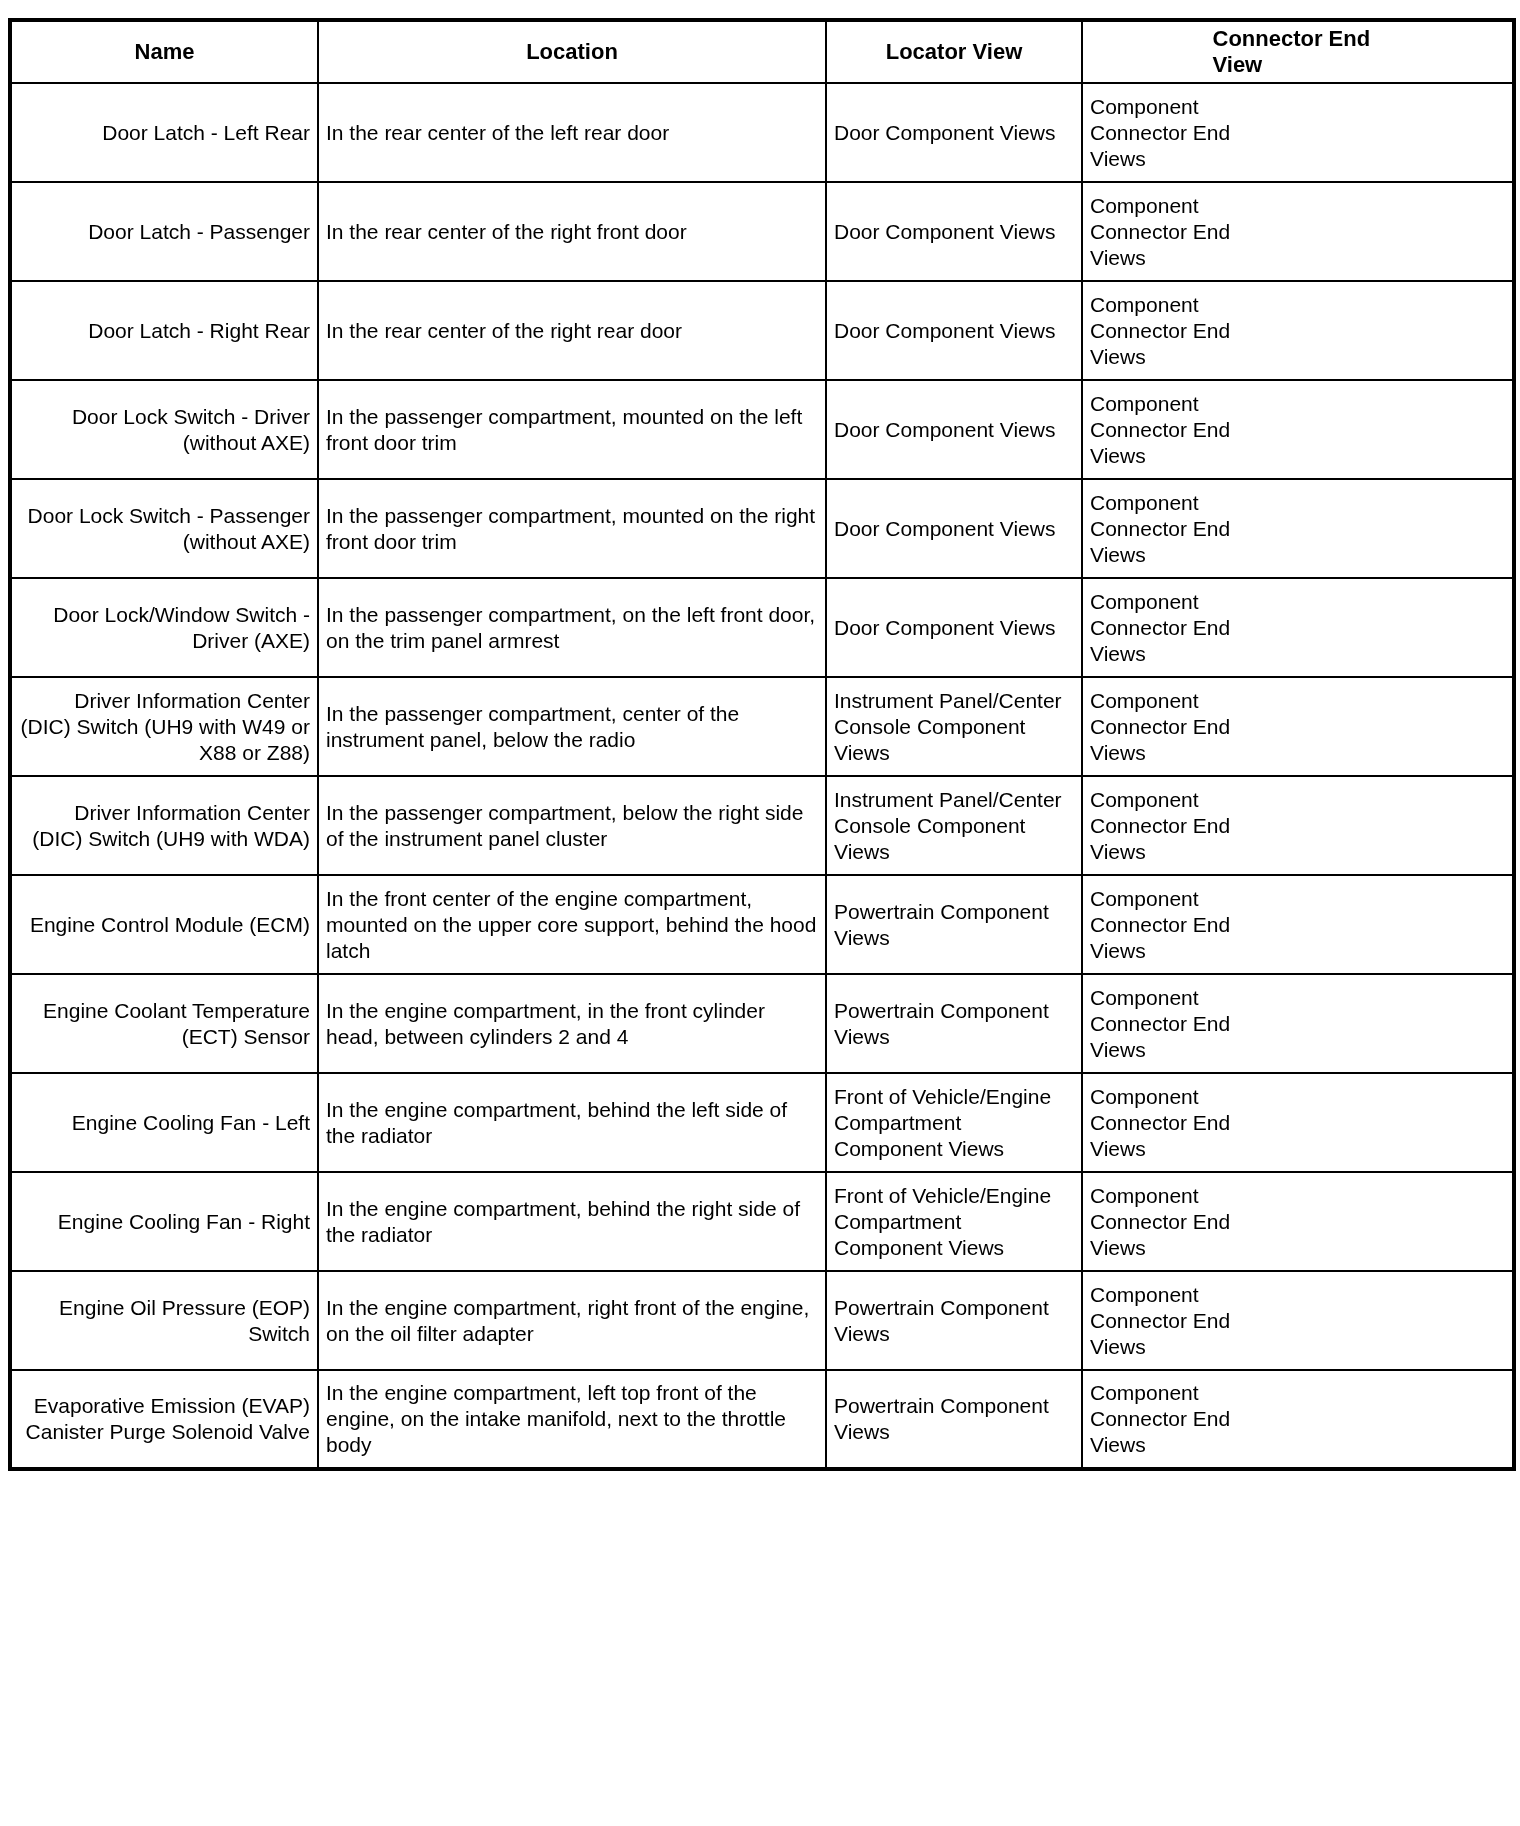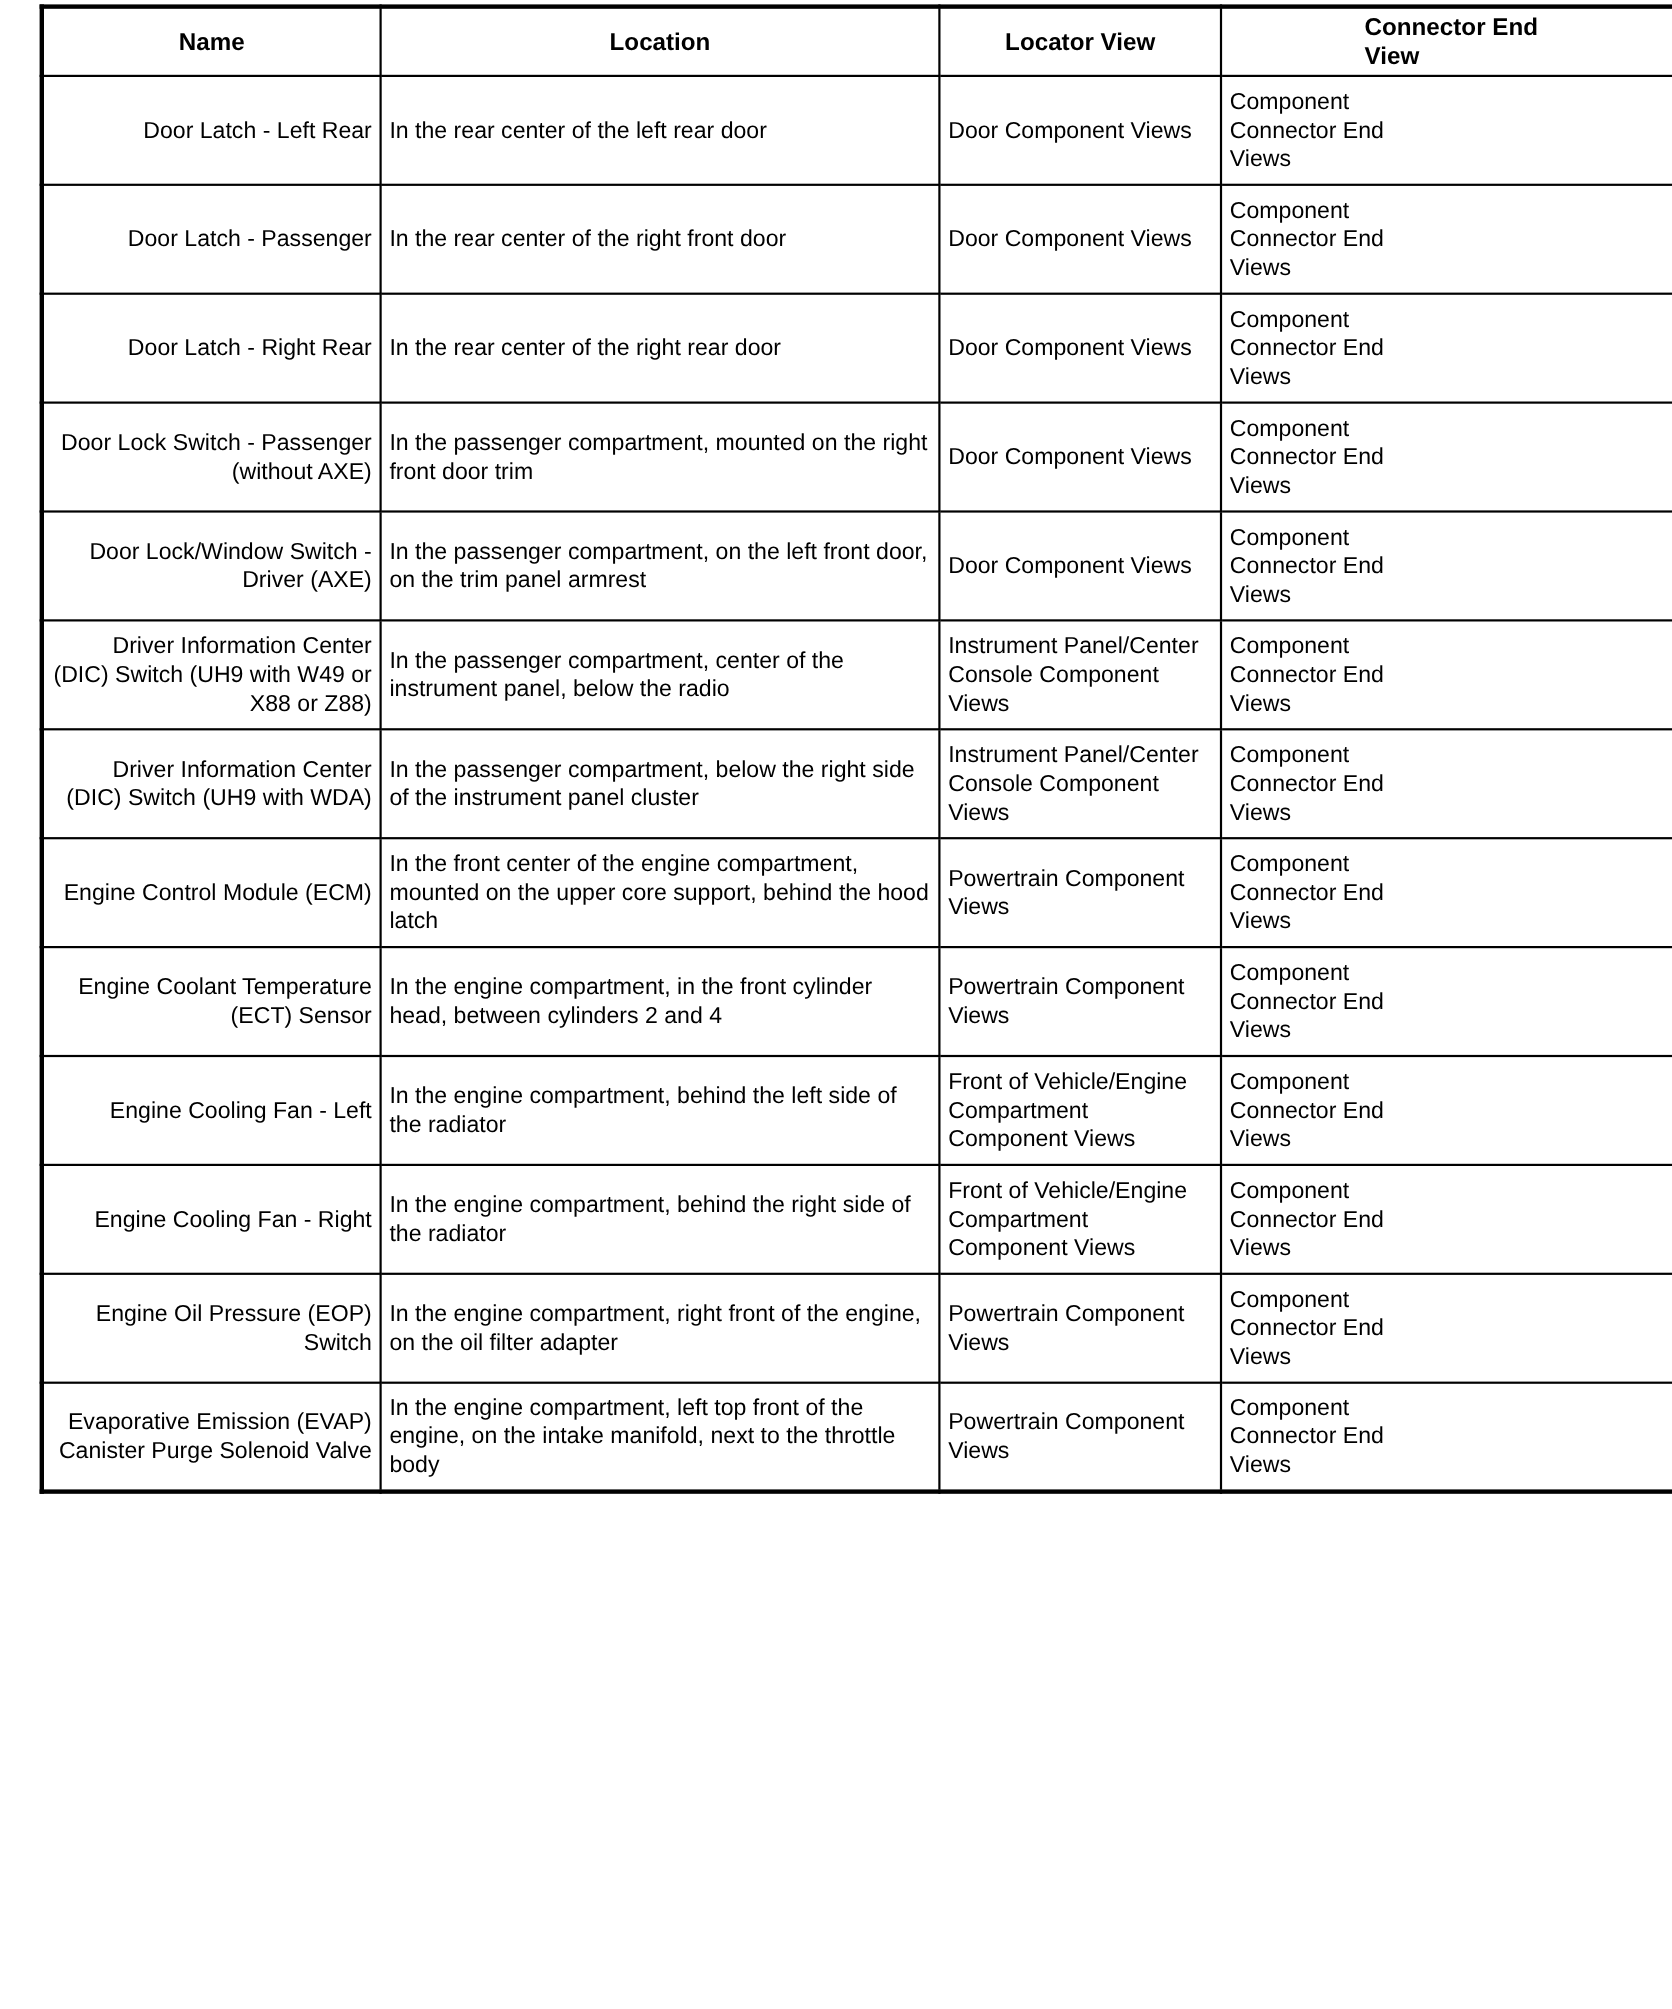--- a/index.html
+++ b/index.html
@@ -8,23 +8,22 @@
     background: #ffffff;
     color: #000000;
     font-family: "Liberation Sans", sans-serif;
   }
   body {
     width: 1520px;
     min-height: 1826px;
     box-sizing: border-box;
   }
   .page {
-    padding: 4px 8px;
+    padding: 18px 8px;
     box-sizing: border-box;
-    margin-left: 28px;
   }
   table.loc-table {
     border-collapse: collapse;
     table-layout: fixed;
     width: 1504px;
     border: 4px solid #000;
   }
   .loc-table th,
   .loc-table td {
     border: 2px solid #000;
@@ -111,20 +110,28 @@
 
   <tr>
     <td class="cell-name">Door Latch - Right Rear</td>
     <td class="cell-location">In the rear center of the right rear door</td>
     <td class="cell-locator">Door Component Views</td>
     <td class="cell-connector">
       <div class="cew">Component Connector End Views</div>
     </td>
   </tr>
 
+  <tr>
+    <td class="cell-name">Door Lock Switch - Driver (without AXE)</td>
+    <td class="cell-location">In the passenger compartment, mounted on the left front door trim</td>
+    <td class="cell-locator">Door Component Views</td>
+    <td class="cell-connector">
+      <div class="cew">Component Connector End Views</div>
+    </td>
+  </tr>
 
   <tr>
     <td class="cell-name">Door Lock Switch - Passenger (without AXE)</td>
     <td class="cell-location">In the passenger compartment, mounted on the right front door trim</td>
     <td class="cell-locator">Door Component Views</td>
     <td class="cell-connector">
       <div class="cew">Component Connector End Views</div>
     </td>
   </tr>
 

